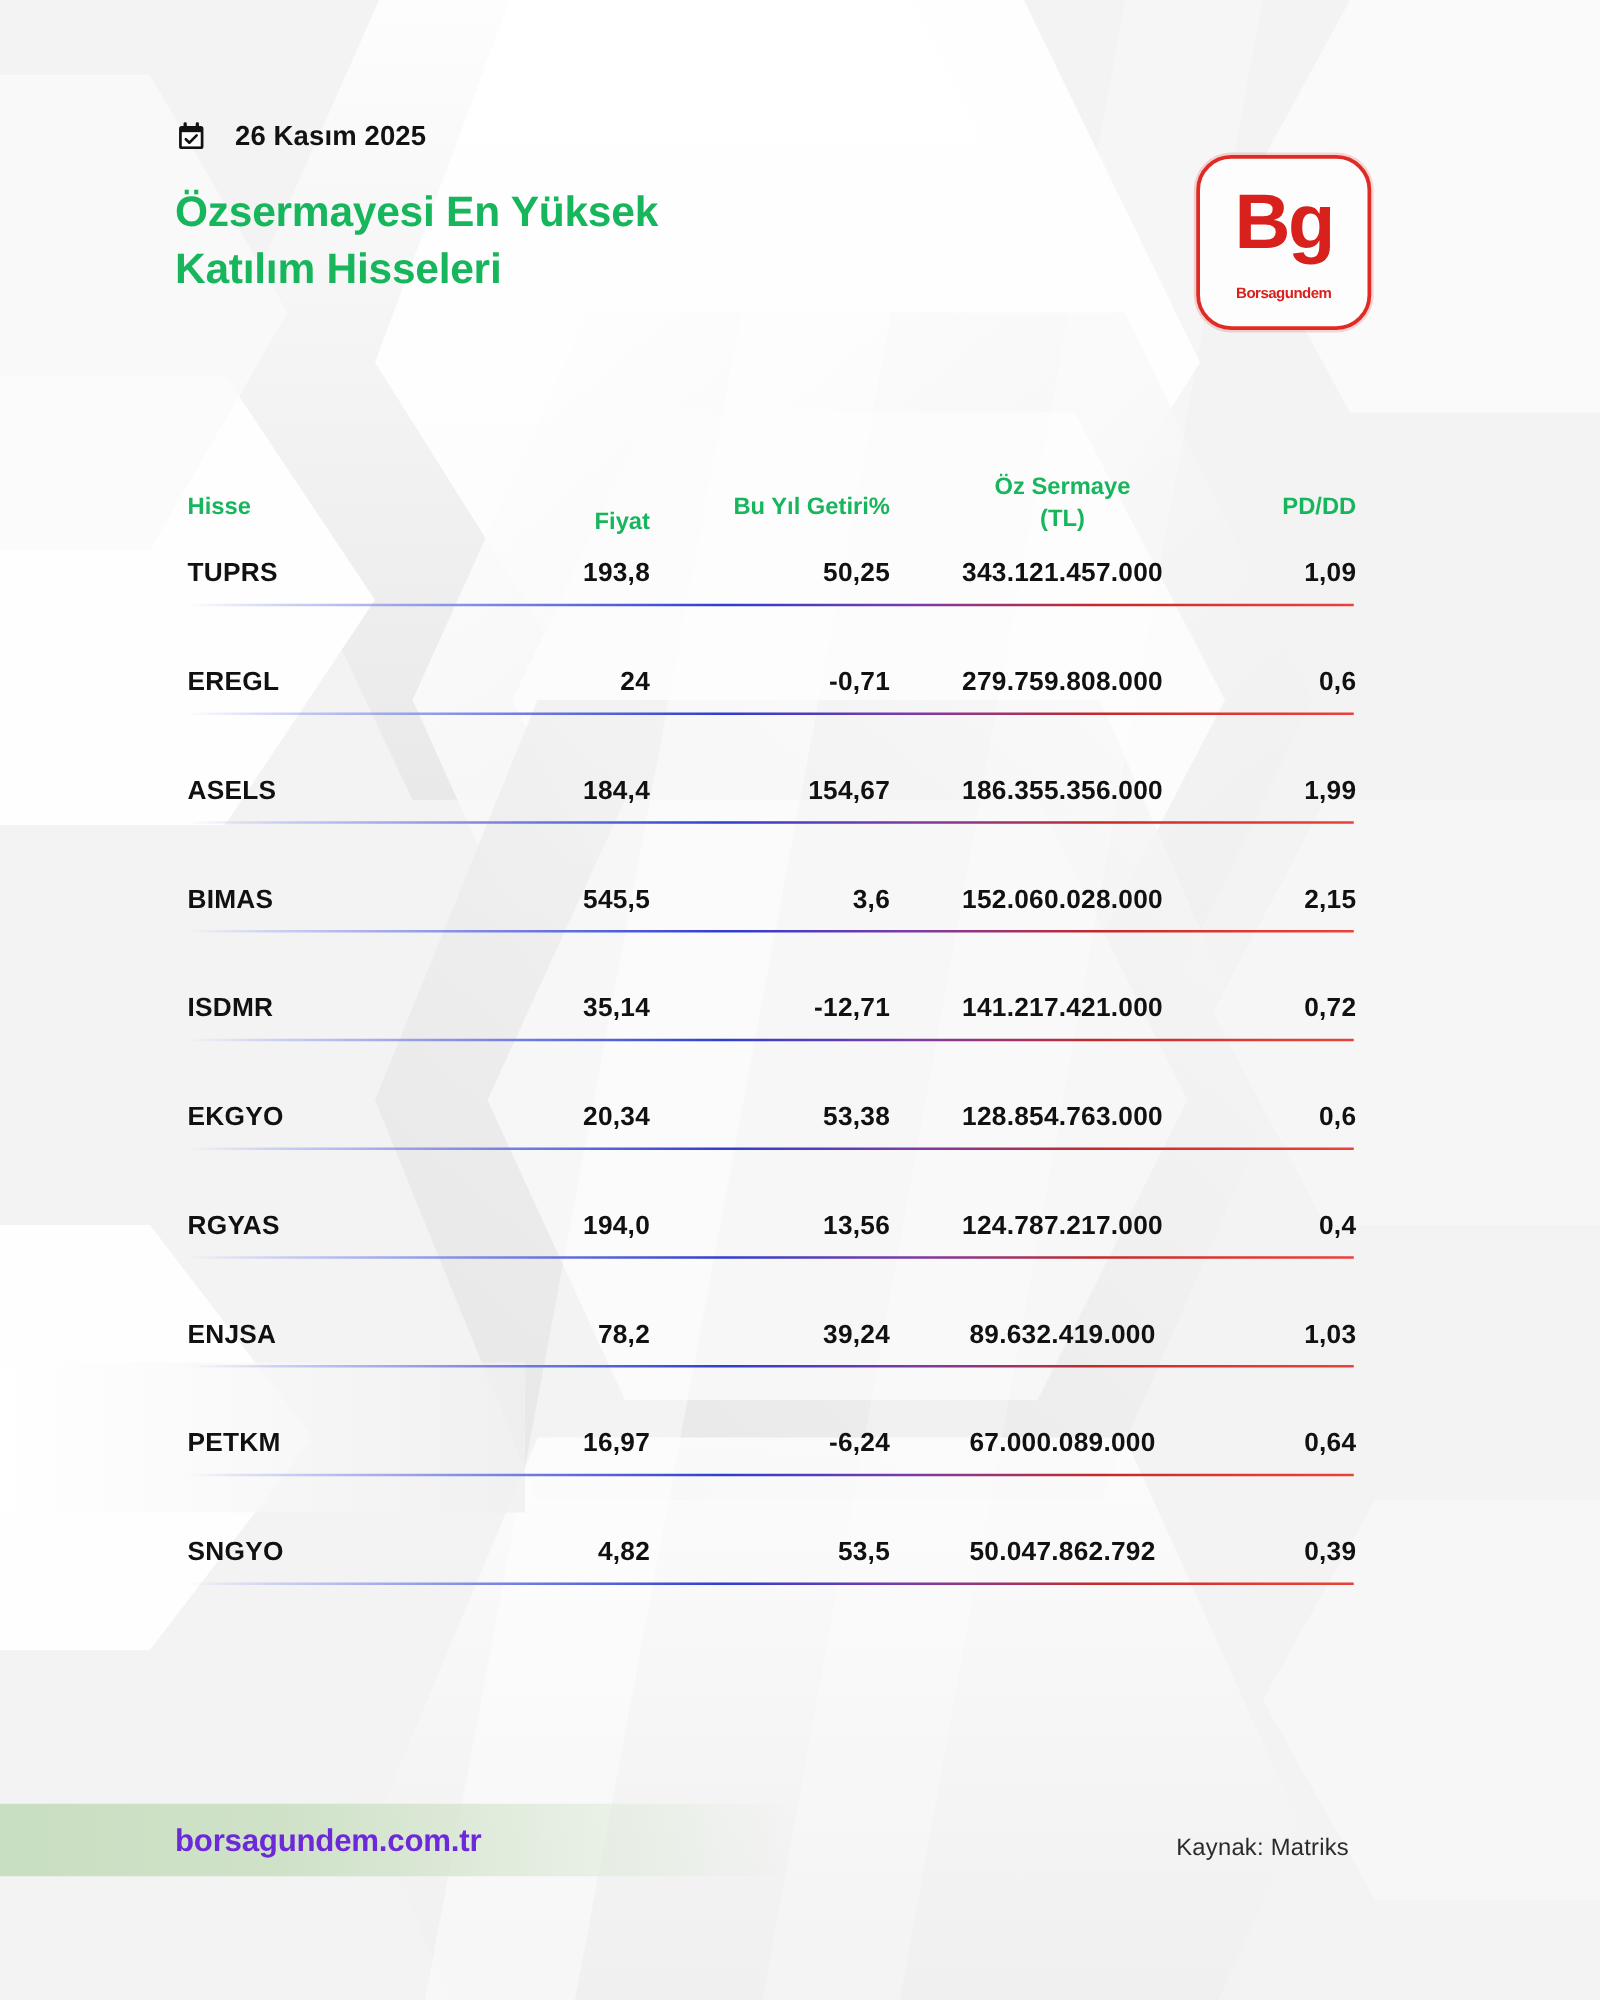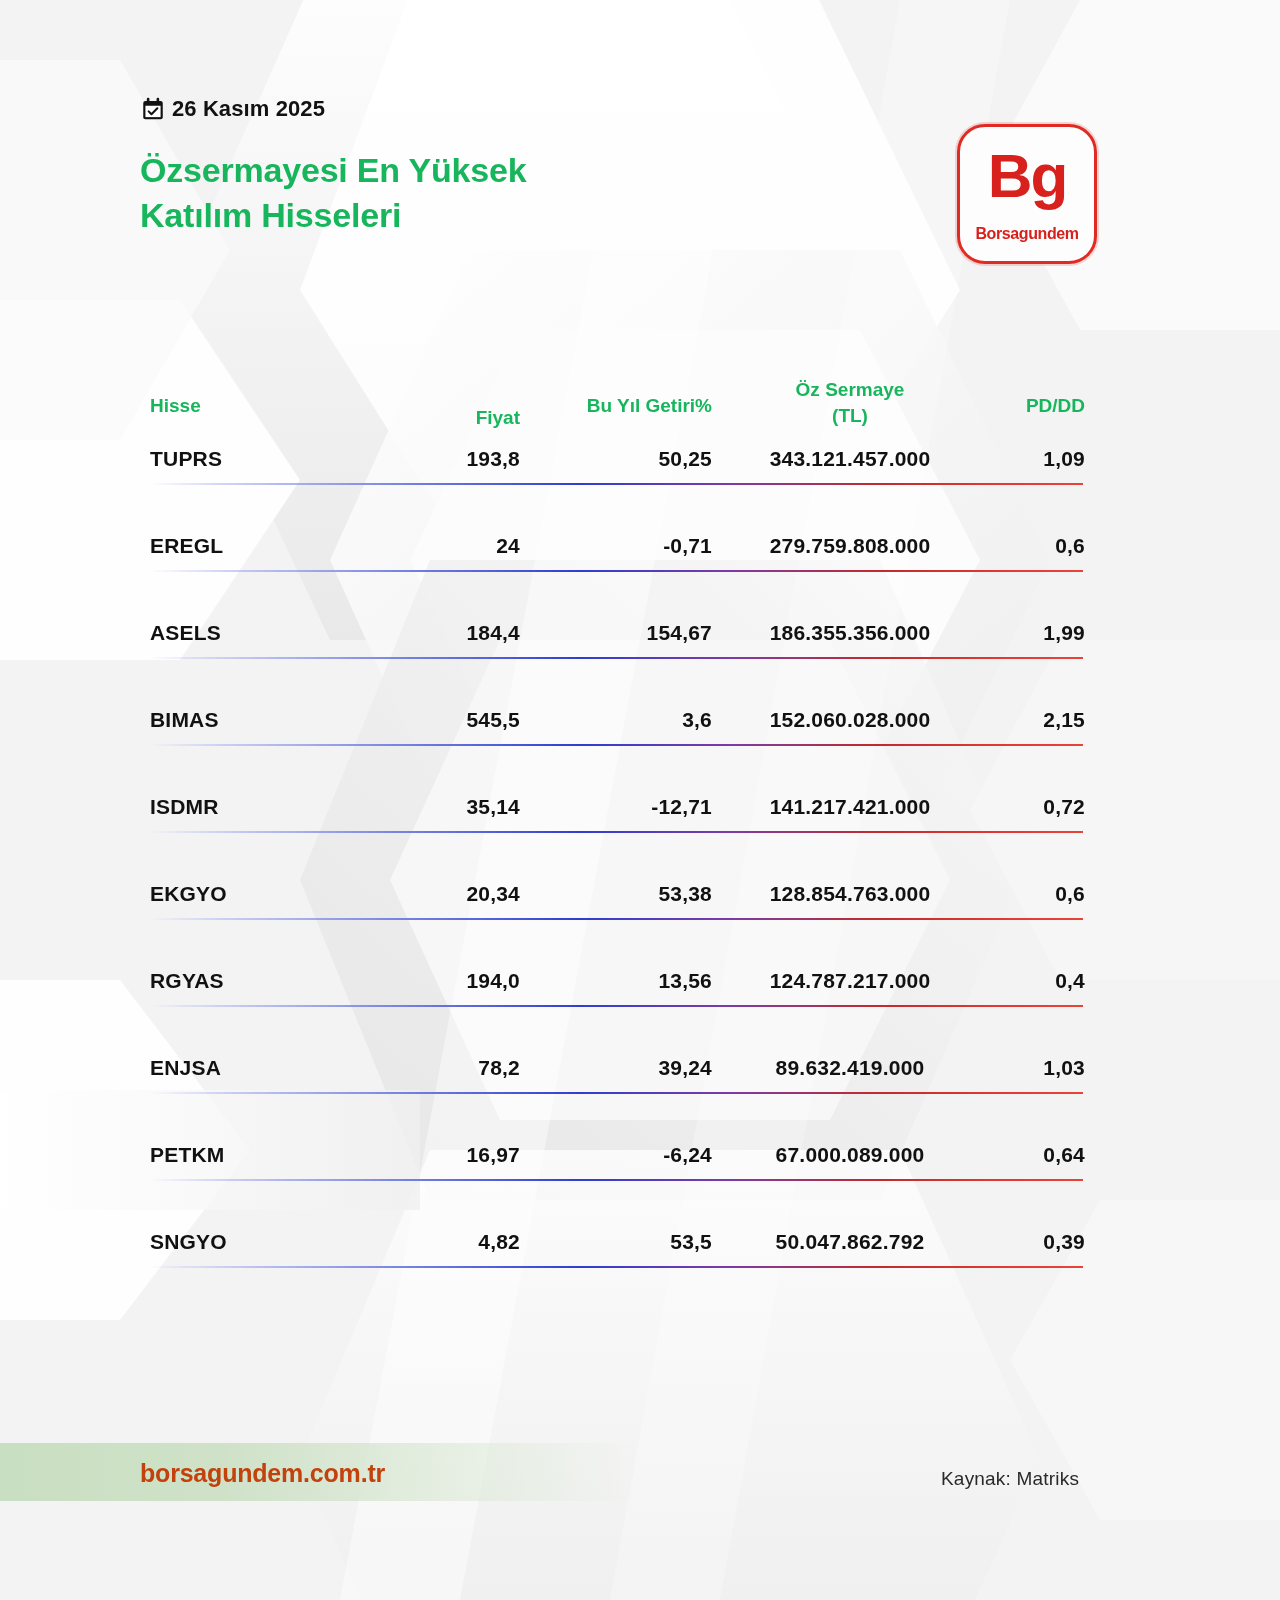--- a/index.html
+++ b/index.html
@@ -12,21 +12,21 @@
   }
 
   
   #bg{ position:absolute; inset:0; z-index:0; }
 
   
   .page{ position:relative; z-index:2; width:1280px; height:1600px; }
 
   
   .header{ position:absolute; top:96px; left:140px; }
-  .daterow{ display:flex; align-items:center; gap:6px; }
+  .daterow{ display:flex; align-items:center; gap:22px; }
   .cal-icon{ width:26px; height:26px; display:block; }
   .date-text{
     font-size:22px; font-weight:bold; color:#121212; letter-spacing:.1px;
   }
   .title{
     margin-top:26px;
     font-size:34px; font-weight:bold; line-height:1.32;
     color:#17b65c; letter-spacing:-.2px; white-space:pre-line;
   }
 
@@ -37,21 +37,21 @@
     border:3px solid #e02b24; border-radius:28px;
     background:#fdfdfd;
     display:flex; flex-direction:column; align-items:center; justify-content:center;
     box-shadow:0 0 0 2px rgba(224,43,36,.18);
   }
   .logo-bg{
     font-size:62px; font-weight:bold; color:#d8201c;
     line-height:.95; letter-spacing:-2px; margin-top:2px;
   }
   .logo-word{
-    font-size:16px; font-weight:bold; color:#d8201c;
+    font-size:12px; font-weight:bold; color:#d8201c;
     letter-spacing:-.4px; margin-top:20px;
   }
 
   
   .table{ position:absolute; top:375px; left:150px; width:935px; }
 
   .thead{ position:relative; height:72px; }
   .th{
     position:absolute; top:0;
     font-size:19px; font-weight:bold; color:#17b65c;
@@ -90,21 +90,21 @@
   }
 
   
   .footband{
     position:absolute; left:0; top:1443px; width:640px; height:58px;
     background:linear-gradient(to right,
       #c9dfc1 0%, #cfe2c8 35%, rgba(214,230,207,.55) 70%, rgba(226,236,222,0) 100%);
   }
   .footurl{
     position:absolute; left:140px; top:1459px;
-    font-size:25px; font-weight:bold; color:#c2410c; letter-spacing:-.2px;
+    font-size:25px; font-weight:bold; color:#6d28d9; letter-spacing:-.2px;
   }
   .kaynak{
     position:absolute; left:941px; top:1468px;
     font-size:19px; font-weight:normal; color:#2a2a2a; letter-spacing:.2px;
   }
 </style>
 </head>
 <body>
 
 <svg id="bg" viewBox="0 0 1280 1600" preserveAspectRatio="none">

